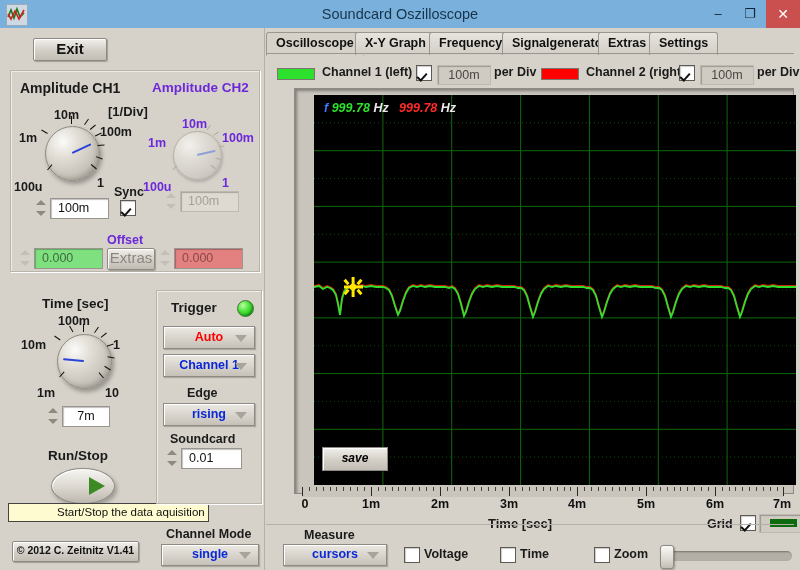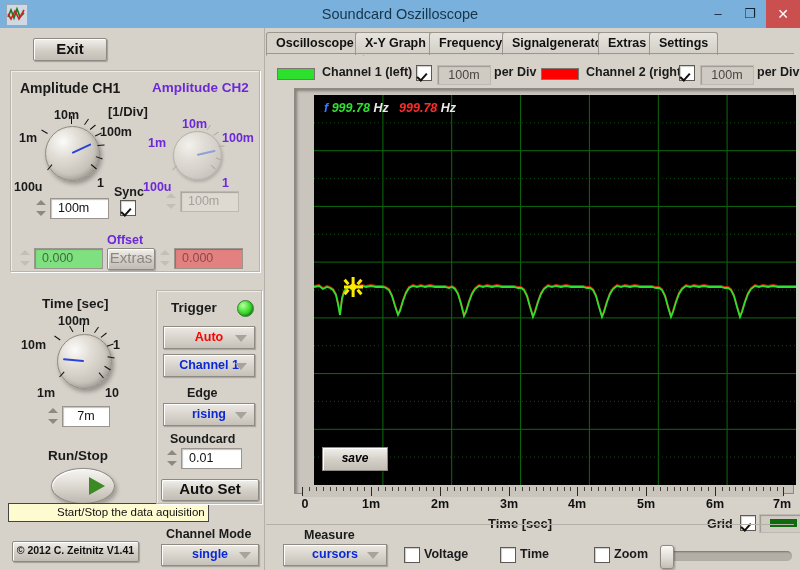--- a/index.html
+++ b/index.html
@@ -277,21 +277,20 @@
   <div class="combo" style="left:163px;top:403px;width:90px;height:21px;line-height:20px;color:#0b28d8;">
     <span class="txt">rising</span>
     <span class="tri"></span>
   </div>
   <div class="lbl" style="left:170px;top:432px;">Soundcard</div>
   <div class="spin" style="left:167px;top:448px;">
       <i class="up"></i>
       <i class="dn"></i>
     </div>
   <div class="numbox" style="left:181px;top:448px;width:52px;height:19px;line-height:19px;">0.01</div>
-  <div class="btn" style="left:161px;top:479px;width:96px;height:20px;line-height:18px;">Auto Set</div>
 
   <div class="sep" style="left:264px;top:28px;width:1px;height:542px;"></div>
 
   <div class="tabstrip">
     <div class="tab active" style="left:0;">Oscilloscope</div>
     <div class="tab" style="left:89px;">X-Y Graph</div>
     <div class="tab" style="left:163px;">Frequency</div>
     <div class="tab" style="left:236px;">Signalgenerator</div>
     <div class="tab" style="left:332px;">Extras</div>
     <div class="tab" style="left:383px;">Settings</div>

